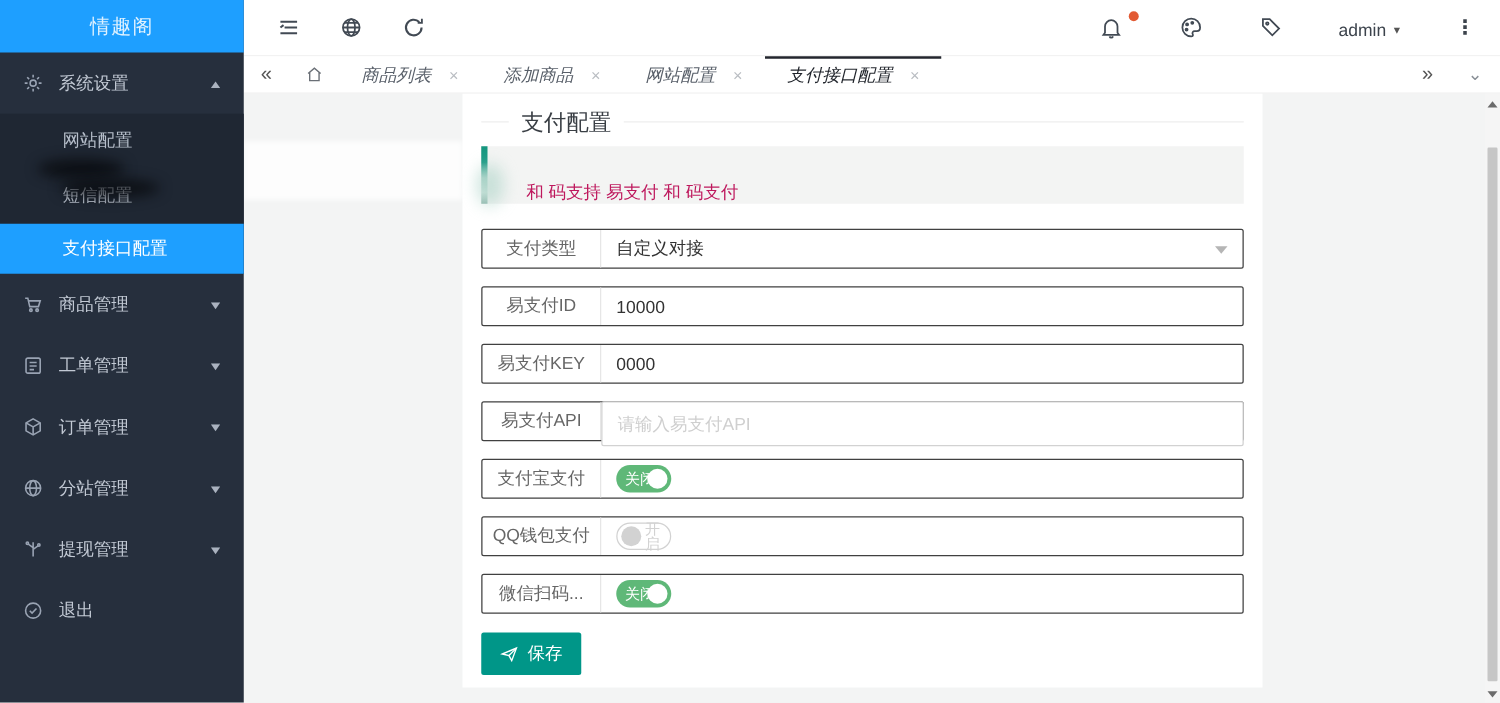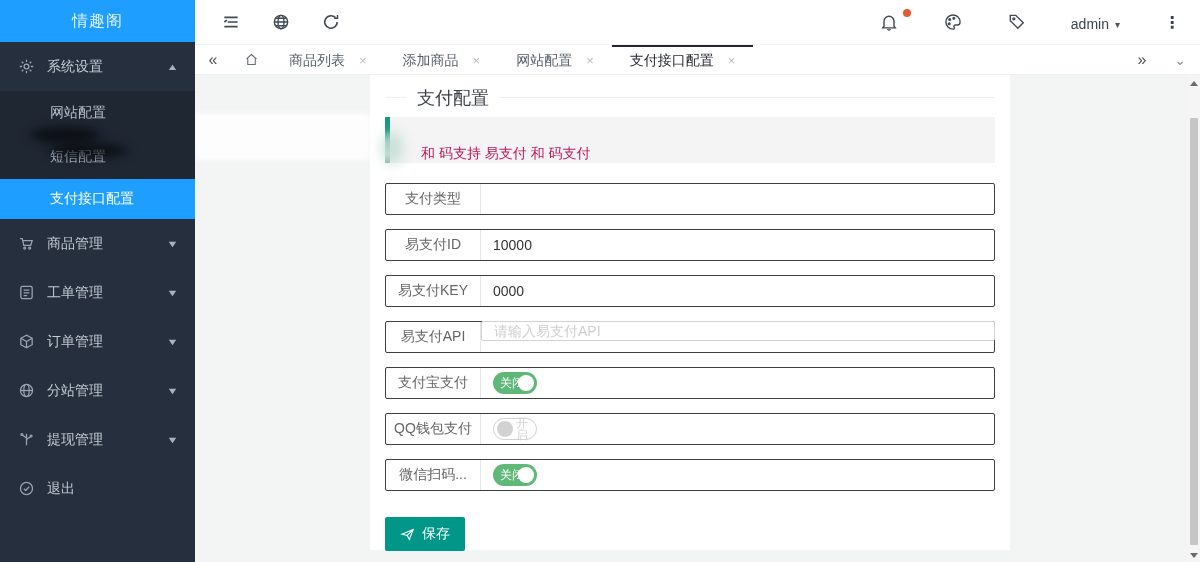--- a/index.html
+++ b/index.html
@@ -37,21 +37,21 @@
   #more-dots { font-size:16px; color:#3c434c; cursor:pointer; font-weight:bold; }
 
   
   #tabbar { position:absolute; left:195px; top:45px; width:1005px; height:30px;
     background:#fff; border-bottom:1px solid #efefef; display:flex; align-items:stretch; }
   .tab-ctrl { width:36px; display:flex; align-items:center; justify-content:center;
     color:#555; font-size:16px; cursor:pointer; }
   #tab-home { width:40px; display:flex; align-items:center; justify-content:center; cursor:pointer; }
   #tab-home svg { width:15px; height:15px; color:#6a6f76; }
   .tab { display:flex; align-items:center; gap:14px; padding:0 18px; font-size:14px;
-    color:#59606a; cursor:pointer; border-top:2px solid transparent; }
+    color:#59606a; cursor:pointer; border-top:2px solid transparent;font-style:italic; }
   .tab .tab-close { font-size:13px; color:#b9bdc2; }
   .tab.active { border-top:2px solid #23262e; color:#1f232a; }
   #tab-spacer { flex:1; }
   #tab-expand { margin-left:auto; }
   #tab-menu-caret { color:#8a9097; font-size:14px; width:40px; display:flex;
     align-items:center; justify-content:center; cursor:pointer; }
 
   
   #content-bg { position:absolute; left:195px; top:75px; width:1005px; height:487px; background:#f3f4f4; }
   #gutter-band { position:absolute; left:0px; top:38px; width:175px; height:47px;
@@ -74,38 +74,38 @@
   #form { margin-top:20px; }
   .frow { height:32px; border:1px solid #404040; border-radius:2px; background:#fff;
     display:flex; align-items:stretch; margin-bottom:14px; position:relative; }
   .frow-label { width:95px; border-right:1px solid #e6e6e6; display:flex;
     align-items:center; justify-content:center; font-size:14px; color:#666; flex:0 0 95px; }
   .frow-value { flex:1; display:flex; align-items:center; padding-left:12px;
     font-size:14px; color:#333; position:relative; }
   .select-caret { position:absolute; right:12px; top:13px; width:0; height:0;
     border-left:5px solid transparent; border-right:5px solid transparent;
     border-top:6px solid #b5b5b5; }
-  .frow input { flex:1; height:20px; margin:-1px -1px -1px 0; border:1px solid #d2d2d2;
+  .frow input { flex:1; height:36px; margin:-1px -1px -1px 0; border:1px solid #d2d2d2;
     border-radius:2px; padding:0 12px; font-size:14px; color:#333; outline:none;
     font-family:inherit; }
   .frow input::placeholder { color:#cfcfcf; }
 
   .switch { width:44px; height:22px; border-radius:20px; position:relative;
     display:flex; align-items:center; cursor:pointer; font-size:12px; }
   .switch.on { background:#5FB878; }
   .switch.on .switch-text { color:#fff; margin-left:7px; }
   .switch.on .switch-knob { position:absolute; right:3px; width:16px; height:16px;
     border-radius:50%; background:#fff; }
   .switch.off { background:#fff; border:1px solid #d2d2d2; }
   .switch.off .switch-text { color:#d2d2d2; margin-left:22px; }
   .switch.off .switch-knob { position:absolute; left:3px; width:16px; height:16px;
     border-radius:50%; background:#d2d2d2; }
   .switch-text { line-height:1; }
 
-  #save-btn { margin-top:26px; height:34px; width:80px; background:#009688; color:#fff;
+  #save-btn { margin-top:15px; height:34px; width:80px; background:#009688; color:#fff;
     border:none; border-radius:2px; display:flex; align-items:center; justify-content:center;
     gap:7px; font-size:14px; cursor:pointer; font-family:inherit; }
   #save-btn svg { width:15px; height:15px; }
 
   
   #scrollbar { position:absolute; right:0; top:75px; width:12px; height:487px; background:#f5f5f5; }
   #sb-up, #sb-down { position:absolute; left:2px; width:0; height:0;
     border-left:4px solid transparent; border-right:4px solid transparent; }
   #sb-up { top:6px; border-bottom:5px solid #6b6b6b; }
   #sb-down { bottom:4px; border-top:5px solid #6b6b6b; }
@@ -281,20 +281,24 @@
     <div id="quote">
       <div id="quote-bar"></div>
       <div id="quote-smear"></div>
       <span>和 码支持 易支付 和 码支付</span>
     </div>
 
     <div id="form">
 
       <div class="frow">
         <div class="frow-label">支付类型</div>
+        <div class="frow-value">
+          <span>自定义对接</span>
+          <span class="select-caret"></span>
+        </div>
       </div>
 
       <div class="frow">
         <div class="frow-label">易支付ID</div>
         <div class="frow-value">
           <span>10000</span>
         </div>
       </div>
 
       <div class="frow">

